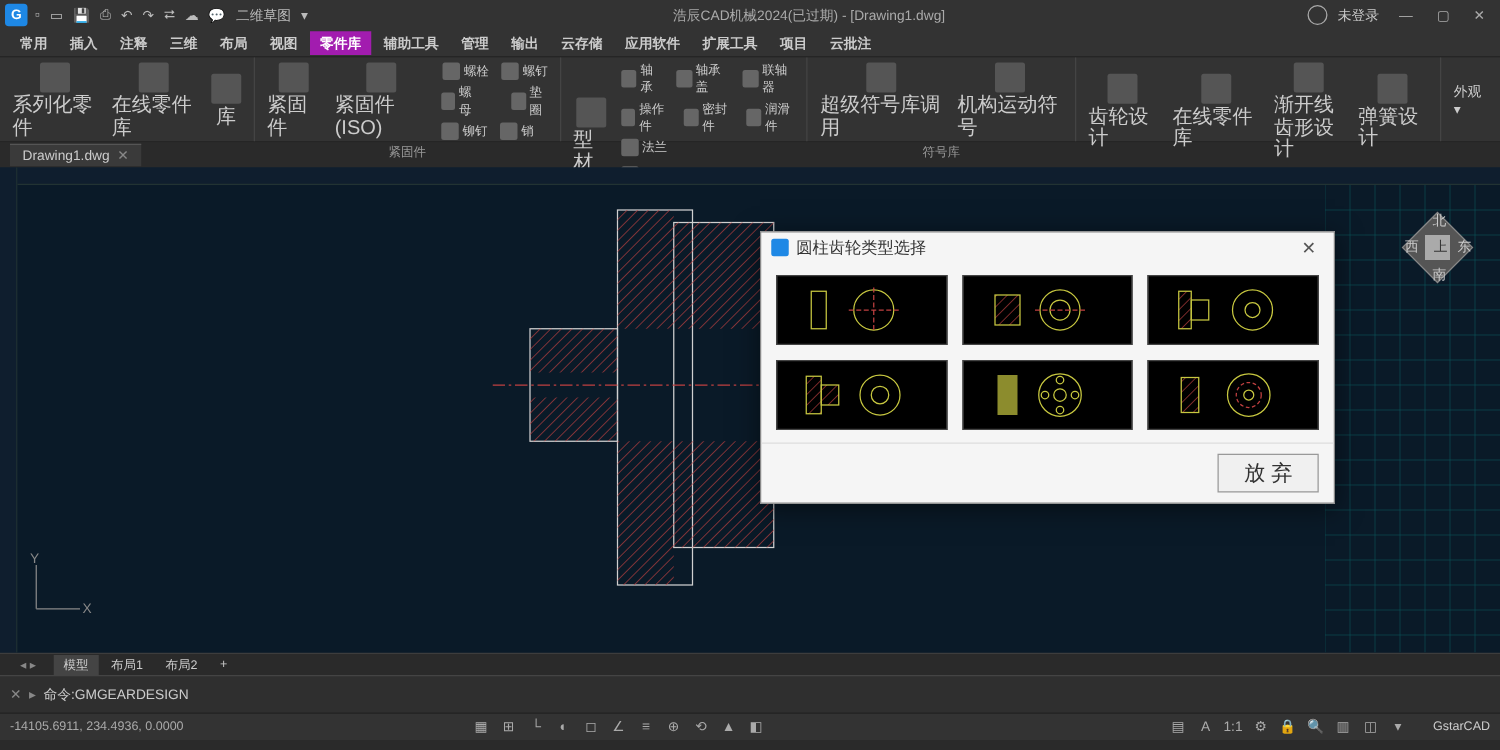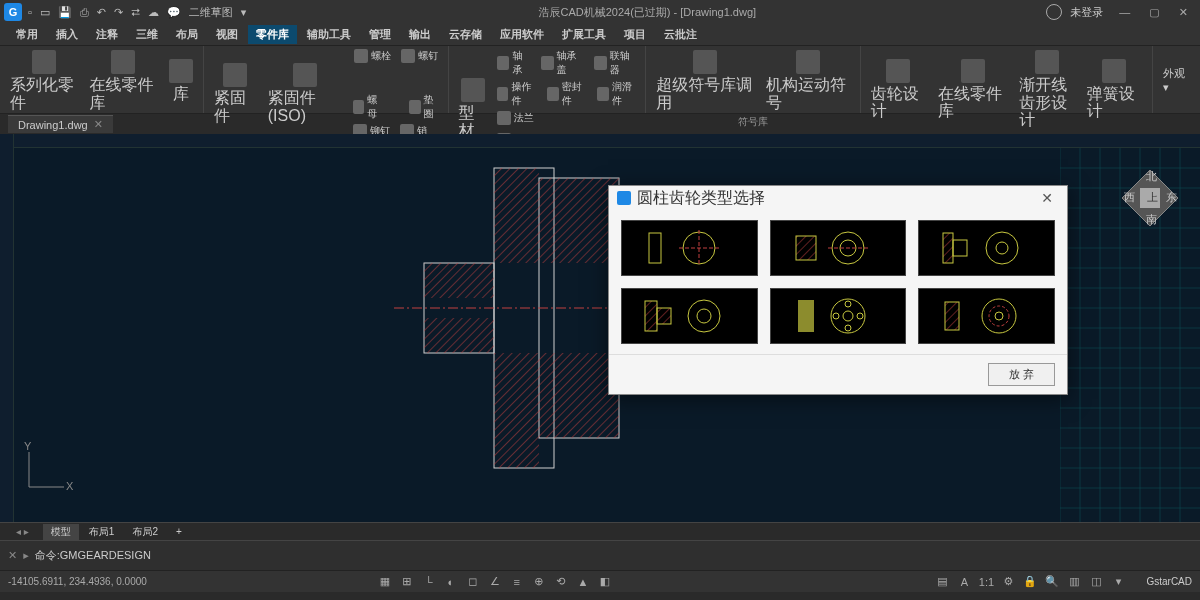--- a/index.html
+++ b/index.html
@@ -7,21 +7,21 @@
 .titlebar{height:24px;background:#333;display:flex;align-items:center;padding:0 4px;}
 .titlebar .logo{width:18px;height:18px;background:#1e88e5;border-radius:3px;margin-right:4px;display:flex;align-items:center;justify-content:center;color:#fff;font-weight:bold;}
 .titlebar .qat{display:flex;gap:4px;align-items:center;}
 .titlebar .qat span{color:#bbb;cursor:pointer;padding:0 2px;}
 .titlebar .center{flex:1;text-align:center;font-size:11px;color:#aaa;}
 .titlebar .right{display:flex;align-items:center;gap:8px;}
 .titlebar .avatar{width:16px;height:16px;border:1px solid #aaa;border-radius:50%;}
 .wincontrols span{padding:0 8px;color:#aaa;cursor:pointer;}
 .menubar{height:22px;background:#333;display:flex;align-items:center;padding:0 8px;gap:2px;border-bottom:1px solid #222;font-weight:bold;}
 .menubar span{padding:2px 8px;color:#ccc;cursor:pointer;}
-.menubar span.active{background:#0c4a6e;color:#fff;}
+.menubar span.active{background:#a21caf;color:#fff;}
 .ribbon{height:68px;background:#333;display:flex;border-bottom:1px solid #222;}
 .rpanel{border-right:1px solid #444;padding:2px 6px;display:flex;flex-direction:column;}
 .rpanel .controls{flex:1;display:flex;align-items:center;gap:4px;}
 .rpanel .plabel{text-align:center;font-size:10px;color:#999;padding-top:2px;}
 .bigbtn{display:flex;flex-direction:column;align-items:center;gap:2px;padding:2px 4px;cursor:pointer;}
 .bigbtn .ico{width:24px;height:24px;background:#555;border-radius:2px;}
 .bigbtn .lbl{font-size:16px;color:#ccc;text-align:left;line-height:1.1;}
 .smallrow{display:flex;flex-direction:column;gap:1px;}
 .smallbtn{display:flex;align-items:center;gap:3px;padding:1px 2px;cursor:pointer;}
 .smallbtn .sico{width:14px;height:14px;background:#666;border-radius:2px;}
@@ -46,26 +46,26 @@
 .cmdline .closex{color:#888;cursor:pointer;}
 .cmdline .prompt{font-family:monospace;color:#ddd;}
 .statusbar{height:22px;background:#333;display:flex;align-items:center;padding:0 8px;gap:10px;border-top:1px solid #222;}
 .statusbar .coords{font-size:10px;color:#aaa;}
 .statusbar .sicons{display:flex;gap:6px;margin-left:auto;}
 .statusbar .sicons span{width:16px;height:16px;display:flex;align-items:center;justify-content:center;cursor:pointer;color:#aaa;}
 .statusbar .brand{margin-left:10px;font-size:10px;}
 .dialog{position:absolute;left:608px;top:185px;width:460px;background:#f5f5f5;border:1px solid #888;box-shadow:0 4px 20px rgba(0,0,0,0.5);}
 .dialog .dtitle{height:24px;display:flex;align-items:center;padding:0 8px;}
 .dialog .dtitle .dlogo{width:14px;height:14px;background:#1e88e5;border-radius:2px;margin-right:6px;}
-.dialog .dtitle .dtxt{color:#333;font-size:16px;flex:1;}
+.dialog .dtitle .dtxt{color:#333;font-size:13px;flex:1;}
 .dialog .dtitle .dx{color:#555;cursor:pointer;font-size:14px;padding:0 6px;}
 .dialog .dbody{padding:10px 12px;display:grid;grid-template-columns:repeat(3,1fr);gap:12px;}
 .dialog .gopt{height:56px;background:#000;border:1px solid #444;cursor:pointer;display:flex;align-items:center;justify-content:center;}
 .dialog .dfoot{padding:8px 12px;display:flex;justify-content:flex-end;border-top:1px solid #ddd;}
-.dialog .dfoot button{padding:3px 20px;background:#f0f0f0;border:1px solid #999;color:#333;cursor:pointer;font-size:11px;}
+.dialog .dfoot button{padding:3px 20px;background:#f0f0f0;border:1px solid #999;color:#333;cursor:pointer;font-size:17px;}
 .ribbon-right{margin-left:auto;padding:2px 10px;display:flex;align-items:center;}
 </style>
 </head>
 <body>
 
 <div class="titlebar">
   <div class="logo">G</div>
   <div class="qat">
     <span>▫</span>
     <span>▭</span>
@@ -141,21 +141,21 @@
           <div style="display: flex; gap: 6px; justify-content: center;">
             <div class="smallbtn">
               <div class="sico"></div>
               <div class="slbl">螺栓</div>
             </div>
             <div class="smallbtn">
               <div class="sico"></div>
               <div class="slbl">螺钉</div>
             </div>
           </div>
-          <div style="display: flex; gap: 22px; margin-top: 27px;">
+          <div style="display: flex; gap: 22px;">
             <div class="smallbtn">
               <div class="sico"></div>
               <div class="slbl">螺母</div>
             </div>
             <div class="smallbtn">
               <div class="sico"></div>
               <div class="slbl">垫圈</div>
             </div>
           </div>
           <div style="display: flex; gap: 6px;">

